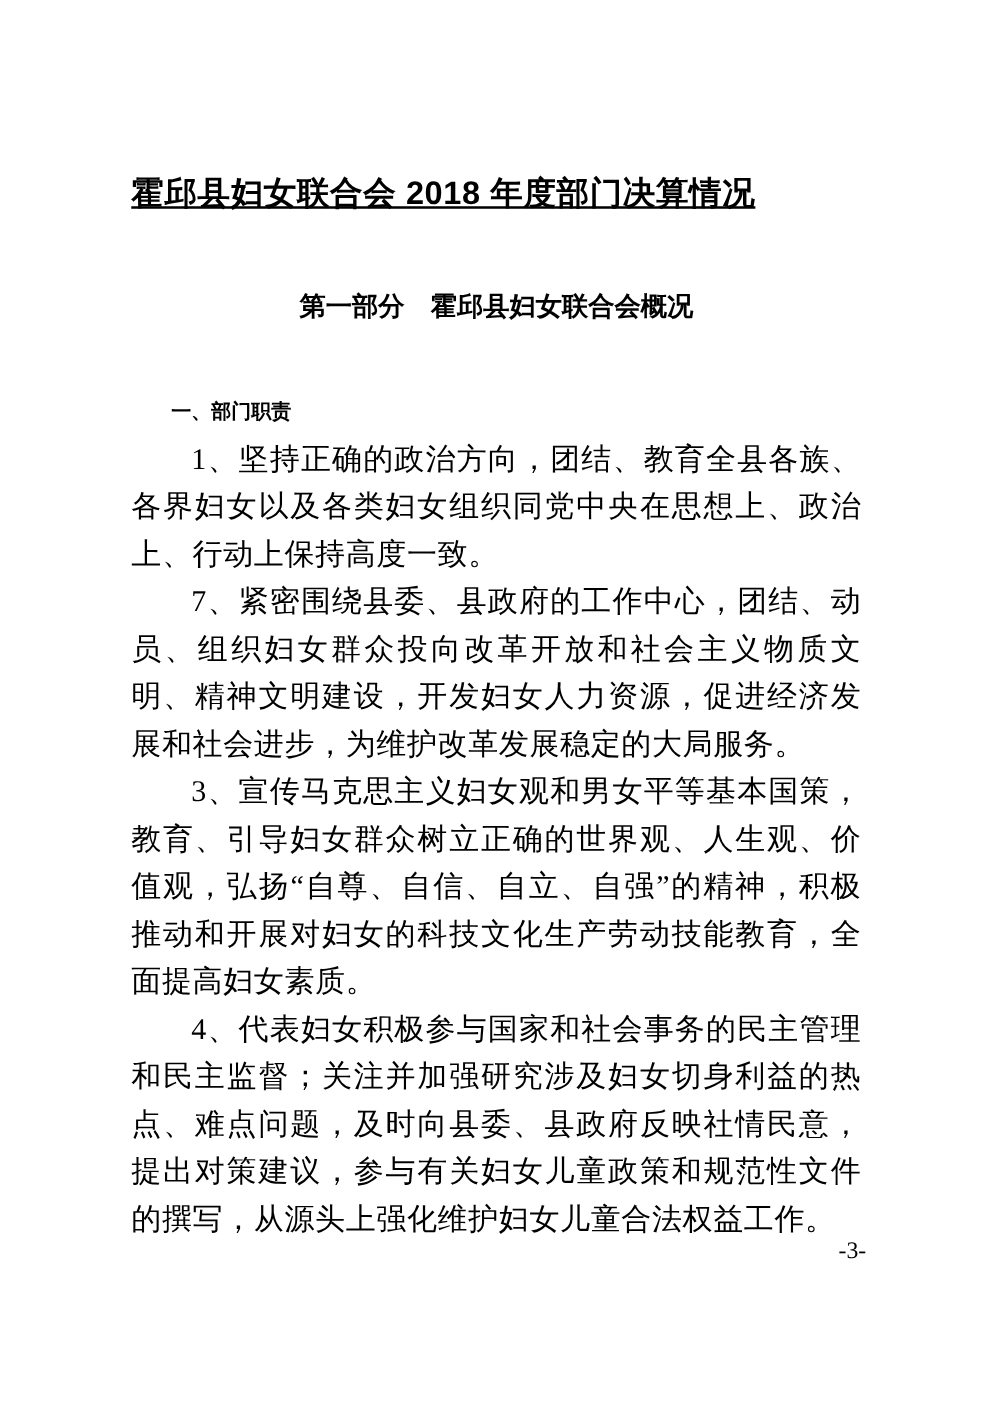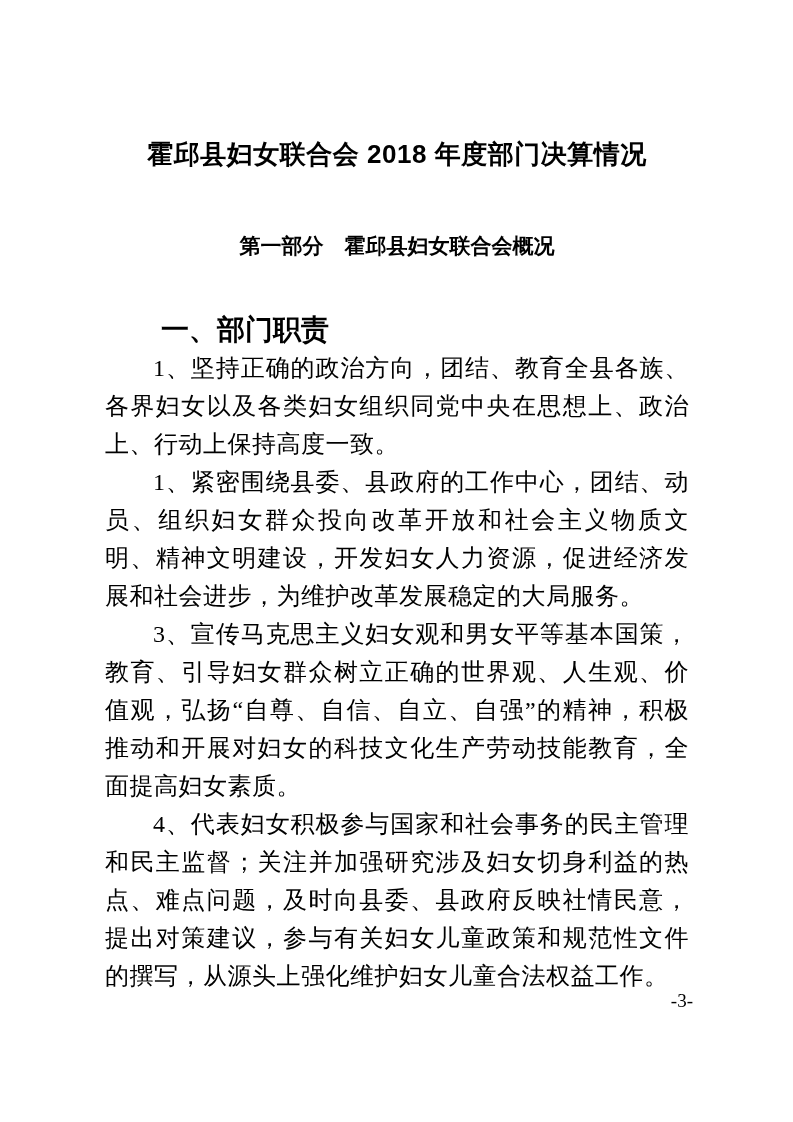--- a/index.html
+++ b/index.html
@@ -12,41 +12,42 @@
     width: 793px;
     height: 1122px;
     background: #ffffff;
     box-sizing: border-box;
     padding: 138px 104px 0 105px;
     color: #000000;
     overflow: hidden;
   }
   .doc-title {
     margin: 0;
-    text-align: center;
+    text-align: left;
     font-family: "Liberation Sans", "DejaVu Sans", sans-serif;
     font-weight: bold;
     font-size: 26px;
     line-height: 32px;
     letter-spacing: 0.5px;
     white-space: nowrap;
+    text-decoration: underline;
   }
   .part-heading {
     margin: 62px 0 12px 0;
     text-align: center;
     font-family: "Liberation Sans", "DejaVu Sans", sans-serif;
     font-weight: bold;
     font-size: 21px;
     line-height: 27px;
   }
   .section-heading {
     margin: 52px 0 0 0;
     font-family: "Liberation Sans", "DejaVu Sans", sans-serif;
     font-weight: bold;
-    font-size: 28px;
+    font-size: 16px;
     line-height: 38px;
     text-indent: 2em;
   }
   .body-paragraph {
     margin: 0;
     font-family: "Liberation Serif", "DejaVu Serif", serif;
     font-size: 24px;
     line-height: 38px;
     text-align: justify;
     text-indent: 2em;
@@ -67,21 +68,21 @@
 <div class="page">
 
   <h1 class="doc-title">霍邱县妇女联合会 2018 年度部门决算情况</h1>
 
   <h2 class="part-heading">第一部分　霍邱县妇女联合会概况</h2>
 
   <h3 class="section-heading">一、部门职责</h3>
 
   <p class="body-paragraph">1、坚持正确的政治方向，团结、教育全县各族、各界妇女以及各类妇女组织同党中央在思想上、政治上、行动上保持高度一致。</p>
 
-  <p class="body-paragraph">1、紧密围绕县委、县政府的工作中心，团结、动员、组织妇女群众投向改革开放和社会主义物质文明、精神文明建设，开发妇女人力资源，促进经济发展和社会进步，为维护改革发展稳定的大局服务。</p>
+  <p class="body-paragraph">7、紧密围绕县委、县政府的工作中心，团结、动员、组织妇女群众投向改革开放和社会主义物质文明、精神文明建设，开发妇女人力资源，促进经济发展和社会进步，为维护改革发展稳定的大局服务。</p>
 
   <p class="body-paragraph">3、宣传马克思主义妇女观和男女平等基本国策，教育、引导妇女群众树立正确的世界观、人生观、价值观，弘扬“自尊、自信、自立、自强”的精神，积极推动和开展对妇女的科技文化生产劳动技能教育，全面提高妇女素质。</p>
 
   <p class="body-paragraph">4、代表妇女积极参与国家和社会事务的民主管理和民主监督；关注并加强研究涉及妇女切身利益的热点、难点问题，及时向县委、县政府反映社情民意，提出对策建议，参与有关妇女儿童政策和规范性文件的撰写，从源头上强化维护妇女儿童合法权益工作。</p>
 
 
   <div class="page-number">-3-</div>
 
 </div>
 

